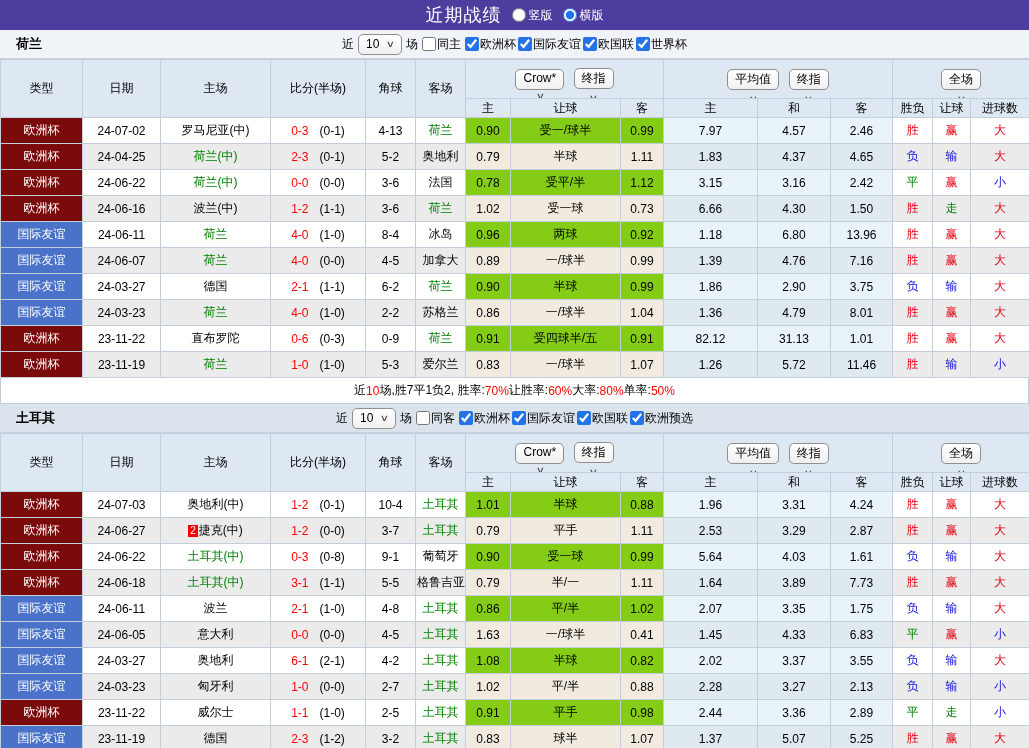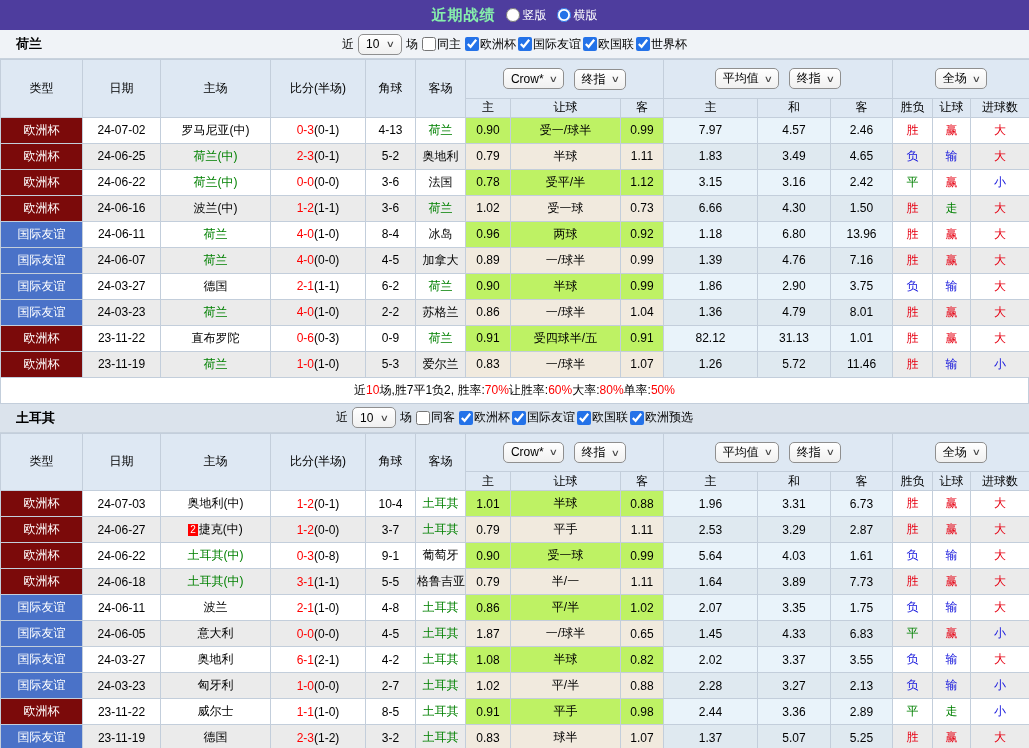--- a/index.html
+++ b/index.html
@@ -3,21 +3,21 @@
 <meta charset="utf-8">
 <style>
   * { box-sizing: border-box; }
   html,body { margin:0; padding:0; }
   body {
     width:1029px; background:#fff; color:#000;
     font-family:"Liberation Sans", sans-serif; font-size:12px;
   }
   
   .topbar { height:30px; background:#4e3d9e; display:flex; align-items:center; justify-content:center; gap:10px; }
-  .topbar .title { color:#86efac; font-weight:bold; font-size:15px; letter-spacing:1px; }
+  .topbar .title { color:#ffffff; font-weight:normal; font-size:18px; letter-spacing:1px; }
   .topbar label { color:#fff; display:inline-flex; align-items:center; gap:3px; font-size:12px; cursor:pointer; }
   input[type=radio], input[type=checkbox] { accent-color:#2472e8; margin:0; width:14px; height:14px; cursor:pointer; }
 
   
   .section-header { height:29px; display:flex; align-items:center; position:relative; border-bottom:1px solid #c8d2dd; }
   .team { position:absolute; left:16px; font-weight:bold; font-size:13px; }
   .filters { margin:0 auto; display:flex; align-items:center; gap:4px; }
   .chk { display:inline-flex; align-items:center; gap:1px; cursor:pointer; }
   .comp-list { display:inline-flex; align-items:center; gap:2px; }
 
@@ -27,31 +27,31 @@
         padding:1px 7px; height:21px; font-size:12px; cursor:pointer; }
   .dd-count { min-width:44px; }
   .chev { font-size:9px; color:#444; transform:scaleX(1.4); }
 
   
   table { border-collapse:collapse; table-layout:fixed; width:1029px; }
   th, td { border:1px solid #c3cedb; text-align:center; padding:0 1px; overflow:hidden; white-space:nowrap; }
   thead th { background:#dee8f3; font-weight:normal; font-size:12px; }
   tr.h1 th { height:28px; }
   tr.h2 th { height:19px; }
-  .group-cell .dd { margin:8px 3px; }
+  .group-cell .dd { margin:8px 3px;flex-direction:column; }
   tbody td { height:26px; font-size:12px; background:#fff; }
   tbody tr:nth-child(even) td { background:#ebebeb; }
-  tbody td.odds { background:#bef264; }
+  tbody td.odds { background:#84cc16; }
   tbody tr:nth-child(even) td.odds { background:#f1eade; }
   tbody td.avg { background:#e9f3fa; }
   tbody tr:nth-child(even) td.avg { background:#dfe9f0; }
   td.c-type { color:#fff; font-size:12px; }
   .tname.green { color:#008000; }
   .s-main { color:#ff0000; }
-  .s-half { color:#000; }
+  .s-half { color:#000;padding-left:11px; }
   .redcard { background:#ff0000; color:#fff; font-size:10px; padding:0 2px; margin-right:1px; display:inline-block; line-height:12px; }
 
   .summary { height:26px; display:flex; align-items:center; justify-content:center;
              border:1px solid #c3cedb; border-top:none; font-size:12px; background:#fff; }
   .summary .red { color:#ff0000; }
 </style>
 </head>
 <body>
 
 <div class="topbar">
@@ -179,30 +179,30 @@
     <td class="odds o-away">0.99</td>
     <td class="avg a-home">7.97</td>
     <td class="avg a-draw">4.57</td>
     <td class="avg a-away">2.46</td>
     <td class="res r-wl" style="color: rgb(230, 0, 18);">胜</td>
     <td class="res r-hc" style="color: rgb(230, 0, 18);">赢</td>
     <td class="res r-gl" style="color: rgb(230, 0, 18);">大</td>
   </tr>
           <tr>
     <td class="c-type" style="background: rgb(123, 10, 10);">欧洲杯</td>
-    <td class="c-date">24-06-25</td>
+    <td class="c-date">24-04-25</td>
     <td class="c-home"><span class="tname green">荷兰(中)</span></td>
     <td class="c-score"><span class="s-main">2-3</span><span class="s-half">(0-1)</span></td>
     <td class="c-corner">5-2</td>
     <td class="c-away"><span class="tname">奥地利</span></td>
     <td class="odds o-home">0.79</td>
     <td class="odds o-line">半球</td>
     <td class="odds o-away">1.11</td>
     <td class="avg a-home">1.83</td>
-    <td class="avg a-draw">3.49</td>
+    <td class="avg a-draw">4.37</td>
     <td class="avg a-away">4.65</td>
     <td class="res r-wl" style="color: rgb(20, 20, 220);">负</td>
     <td class="res r-hc" style="color: rgb(20, 20, 220);">输</td>
     <td class="res r-gl" style="color: rgb(230, 0, 18);">大</td>
   </tr>
           <tr>
     <td class="c-type" style="background: rgb(123, 10, 10);">欧洲杯</td>
     <td class="c-date">24-06-22</td>
     <td class="c-home"><span class="tname green">荷兰(中)</span></td>
     <td class="c-score"><span class="s-main">0-0</span><span class="s-half">(0-0)</span></td>
@@ -457,21 +457,21 @@
     <td class="c-date">24-07-03</td>
     <td class="c-home"><span class="tname">奥地利(中)</span></td>
     <td class="c-score"><span class="s-main">1-2</span><span class="s-half">(0-1)</span></td>
     <td class="c-corner">10-4</td>
     <td class="c-away"><span class="tname green">土耳其</span></td>
     <td class="odds o-home">1.01</td>
     <td class="odds o-line">半球</td>
     <td class="odds o-away">0.88</td>
     <td class="avg a-home">1.96</td>
     <td class="avg a-draw">3.31</td>
-    <td class="avg a-away">6.73</td>
+    <td class="avg a-away">4.24</td>
     <td class="res r-wl" style="color: rgb(230, 0, 18);">胜</td>
     <td class="res r-hc" style="color: rgb(230, 0, 18);">赢</td>
     <td class="res r-gl" style="color: rgb(230, 0, 18);">大</td>
   </tr>
           <tr>
     <td class="c-type" style="background: rgb(123, 10, 10);">欧洲杯</td>
     <td class="c-date">24-06-27</td>
     <td class="c-home"><span class="redcard">2</span><span class="tname">捷克(中)</span></td>
     <td class="c-score"><span class="s-main">1-2</span><span class="s-half">(0-0)</span></td>
     <td class="c-corner">3-7</td>
@@ -537,23 +537,23 @@
     <td class="res r-hc" style="color: rgb(20, 20, 220);">输</td>
     <td class="res r-gl" style="color: rgb(230, 0, 18);">大</td>
   </tr>
           <tr>
     <td class="c-type" style="background: rgb(74, 114, 200);">国际友谊</td>
     <td class="c-date">24-06-05</td>
     <td class="c-home"><span class="tname">意大利</span></td>
     <td class="c-score"><span class="s-main">0-0</span><span class="s-half">(0-0)</span></td>
     <td class="c-corner">4-5</td>
     <td class="c-away"><span class="tname green">土耳其</span></td>
-    <td class="odds o-home">1.87</td>
+    <td class="odds o-home">1.63</td>
     <td class="odds o-line">一/球半</td>
-    <td class="odds o-away">0.65</td>
+    <td class="odds o-away">0.41</td>
     <td class="avg a-home">1.45</td>
     <td class="avg a-draw">4.33</td>
     <td class="avg a-away">6.83</td>
     <td class="res r-wl" style="color: rgb(0, 128, 0);">平</td>
     <td class="res r-hc" style="color: rgb(230, 0, 18);">赢</td>
     <td class="res r-gl" style="color: rgb(20, 20, 220);">小</td>
   </tr>
           <tr>
     <td class="c-type" style="background: rgb(74, 114, 200);">国际友谊</td>
     <td class="c-date">24-03-27</td>
@@ -586,21 +586,21 @@
     <td class="avg a-away">2.13</td>
     <td class="res r-wl" style="color: rgb(20, 20, 220);">负</td>
     <td class="res r-hc" style="color: rgb(20, 20, 220);">输</td>
     <td class="res r-gl" style="color: rgb(20, 20, 220);">小</td>
   </tr>
           <tr>
     <td class="c-type" style="background: rgb(123, 10, 10);">欧洲杯</td>
     <td class="c-date">23-11-22</td>
     <td class="c-home"><span class="tname">威尔士</span></td>
     <td class="c-score"><span class="s-main">1-1</span><span class="s-half">(1-0)</span></td>
-    <td class="c-corner">8-5</td>
+    <td class="c-corner">2-5</td>
     <td class="c-away"><span class="tname green">土耳其</span></td>
     <td class="odds o-home">0.91</td>
     <td class="odds o-line">平手</td>
     <td class="odds o-away">0.98</td>
     <td class="avg a-home">2.44</td>
     <td class="avg a-draw">3.36</td>
     <td class="avg a-away">2.89</td>
     <td class="res r-wl" style="color: rgb(0, 128, 0);">平</td>
     <td class="res r-hc" style="color: rgb(0, 128, 0);">走</td>
     <td class="res r-gl" style="color: rgb(20, 20, 220);">小</td>

